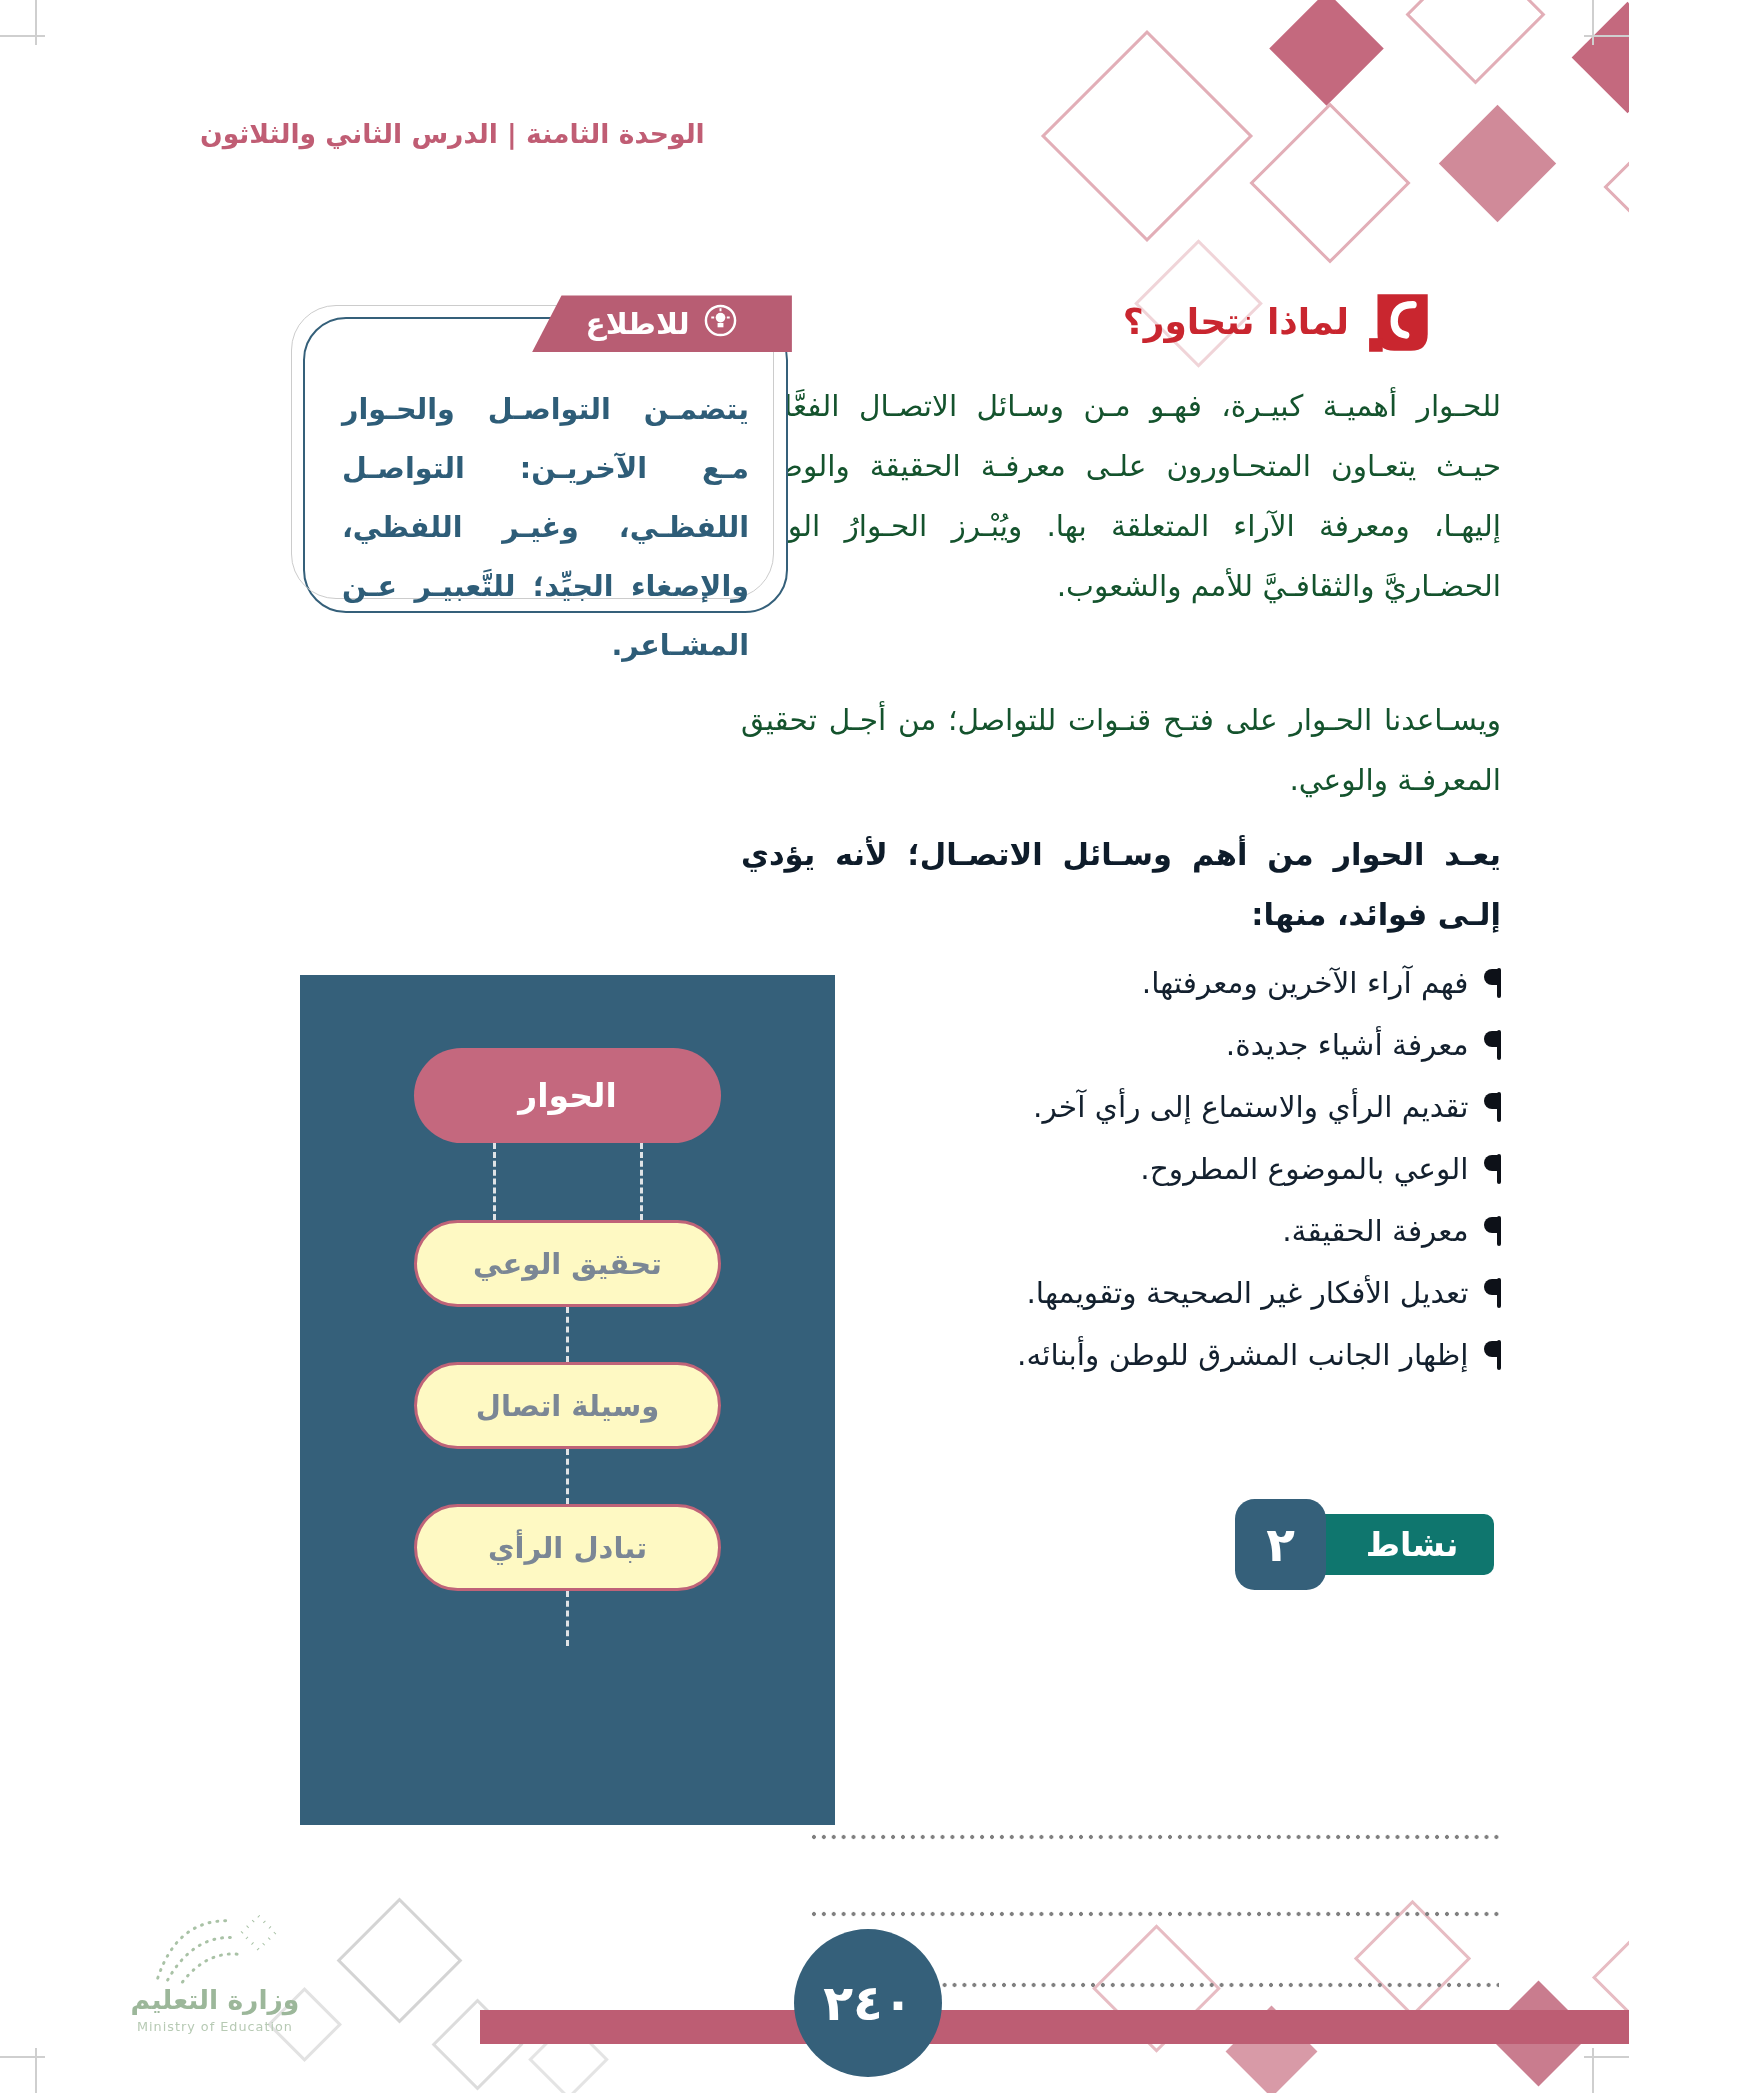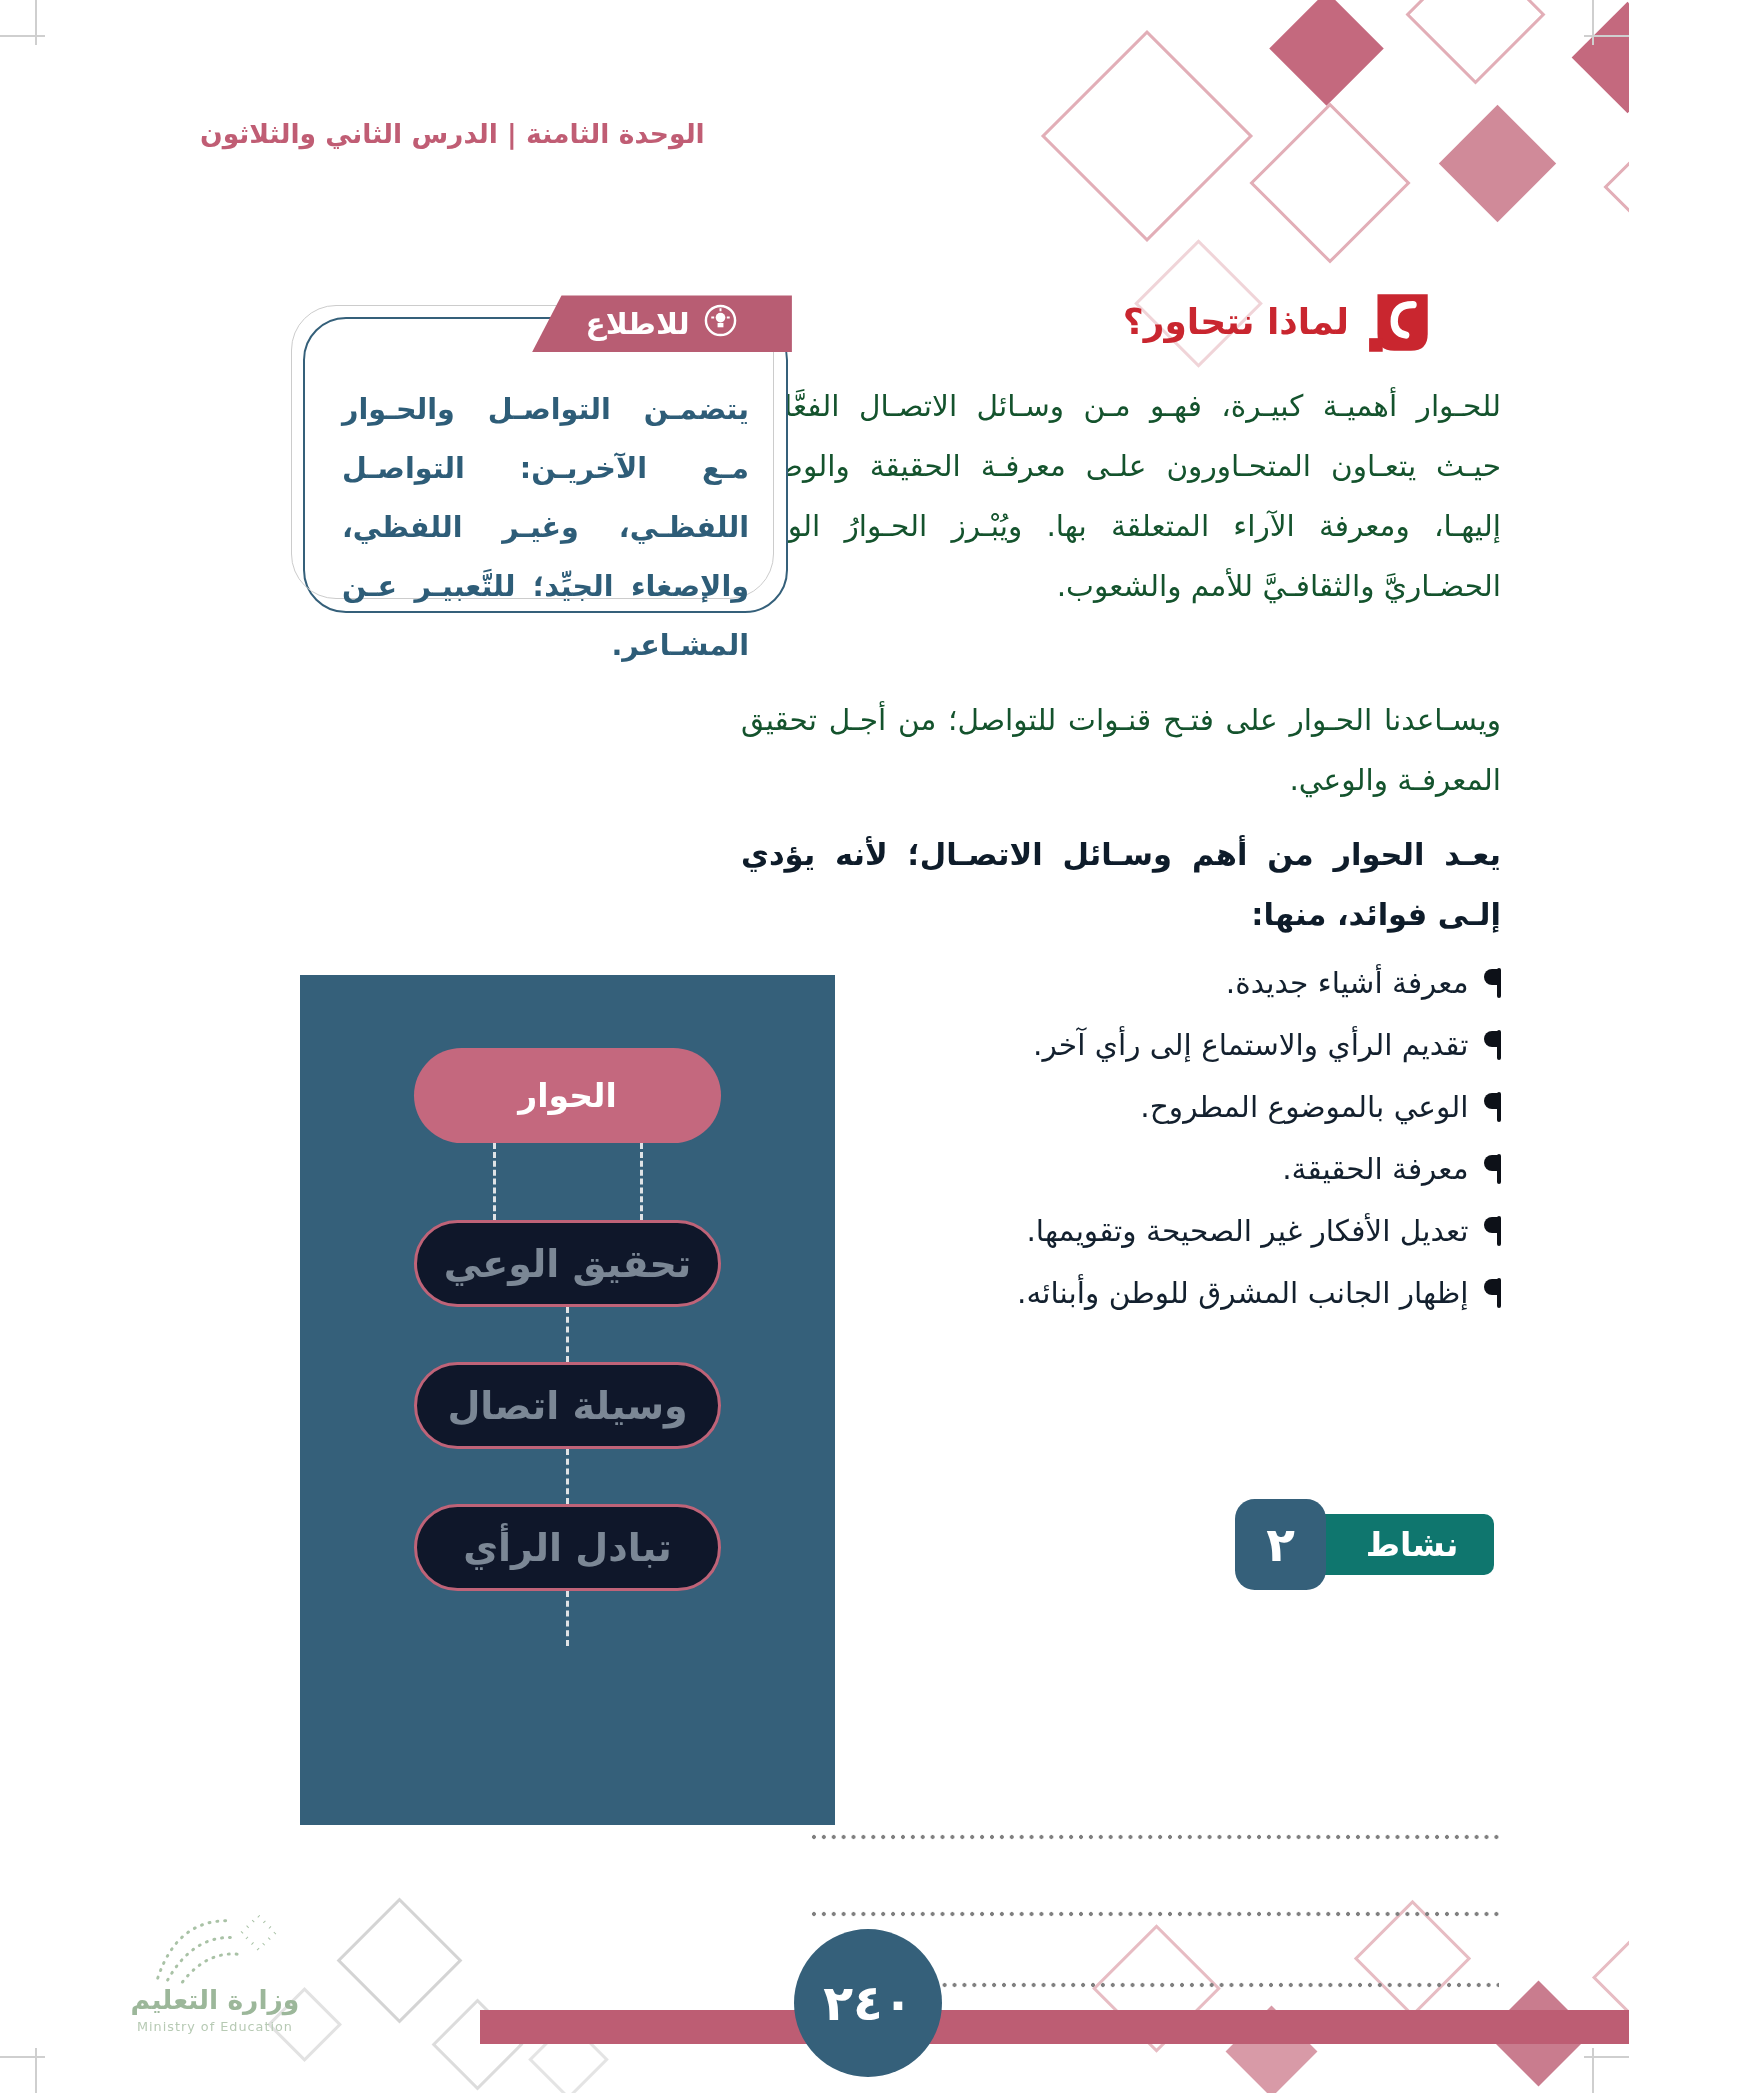--- a/index.html
+++ b/index.html
@@ -86,23 +86,23 @@
   }
   .rootpill {
     width: 307px; height: 95px; background: #c4687e; border-radius: 49px;
     color: #fff; font-size: 33px; font-weight: bold;
     display: flex; align-items: center; justify-content: center;
   }
   .dblconn { height: 77px; width: 150px; display: flex; justify-content: space-between; }
   .dblconn i { display: block; width: 0; border-left: 3px dashed #dfe3e6; height: 100%; }
   .conn { height: 55px; width: 0; border-left: 3px dashed #dfe3e6; }
   .node {
-    width: 307px; height: 87px; background: #0f172a;
+    width: 307px; height: 87px; background: #fef9c3;
     border: 3.9px solid #bf6378; border-radius: 45px;
-    color: #7b8795; font-size: 38px; font-weight: bold;
+    color: #7b8795; font-size: 29px; font-weight: bold;
     display: flex; align-items: center; justify-content: center;
   }
 
   
   .activity { position: absolute; right: 123px; top: 1499px; width: 271px; height: 91px; z-index: 2; }
   .act-label {
     position: absolute; right: 12px; top: 14.8px; width: 209px; height: 61px;
     background: #0f766e; border-radius: 9.9px;
     color: #fff; font-size: 33px; font-weight: bold;
     display: flex; align-items: center; justify-content: center; padding-left: 45px;
@@ -181,20 +181,24 @@
       <rect x="2" y="46" width="13" height="13" fill="#c9262f"></rect>
     </svg>
   </div>
   <h1 class="sec-title">لماذا نتحاور؟</h1>
 
   <p class="col para p1">للحـوار أهميـة كبيـرة، فهـو مـن وسـائل الاتصـال الفعَّالـة؛ حيـث يتعـاون المتحـاورون علـى معرفـة الحقيقة والوصول إليهـا، ومعرفة الآراء المتعلقة بها. ويُبْـرز الحـوارُ الواقـعَ الحضـاريَّ والثقافـيَّ للأمم والشعوب.</p>
   <p class="col para p2">ويسـاعدنا الحـوار على فتـح قنـوات للتواصل؛ من أجـل تحقيق المعرفـة والوعي.</p>
   <p class="col intro">يعـد الحوار من أهم وسـائل الاتصـال؛ لأنه يؤدي إلـى فوائد، منها:</p>
 
   <ul class="benefits">
+    <li>
+        <span class="flag"></span>
+        <span>فهم آراء الآخرين ومعرفتها.</span>
+      </li>
     <li>
         <span class="flag"></span>
         <span>معرفة أشياء جديدة.</span>
       </li>
     <li>
         <span class="flag"></span>
         <span>تقديم الرأي والاستماع إلى رأي آخر.</span>
       </li>
     <li>
         <span class="flag"></span>

